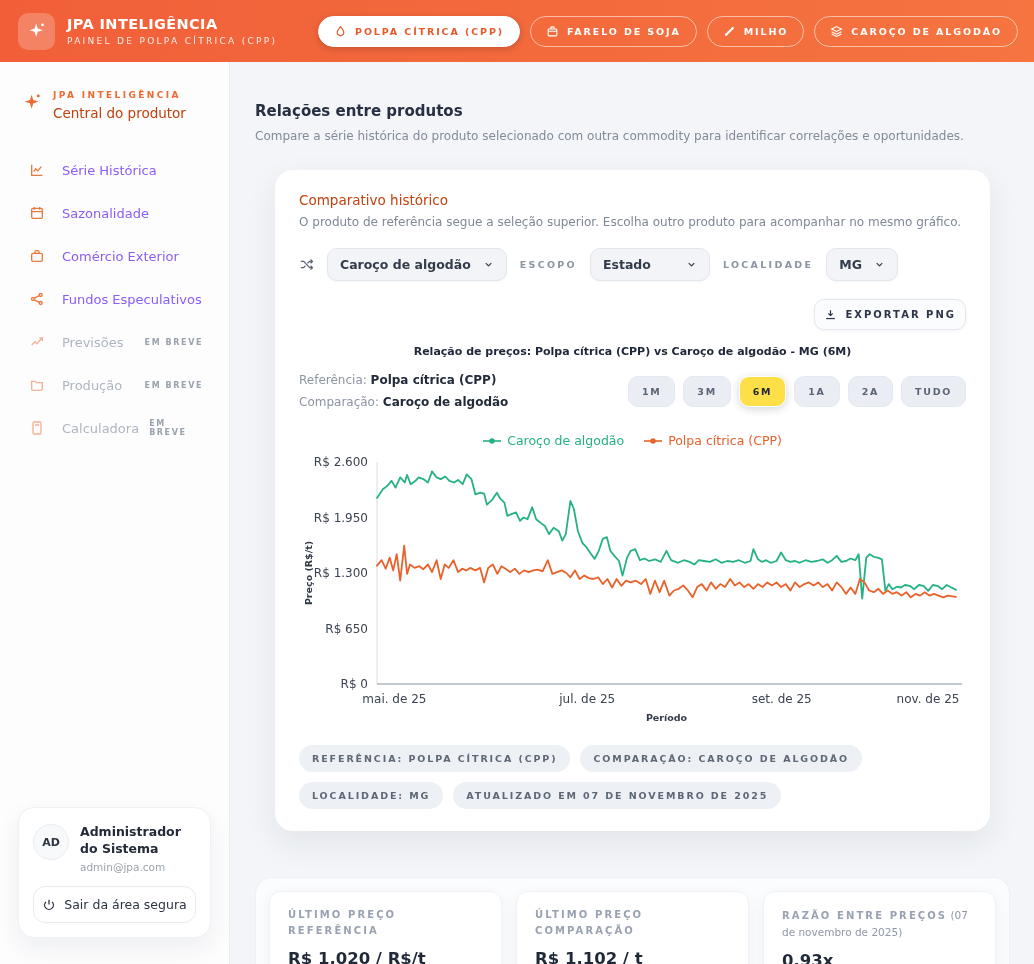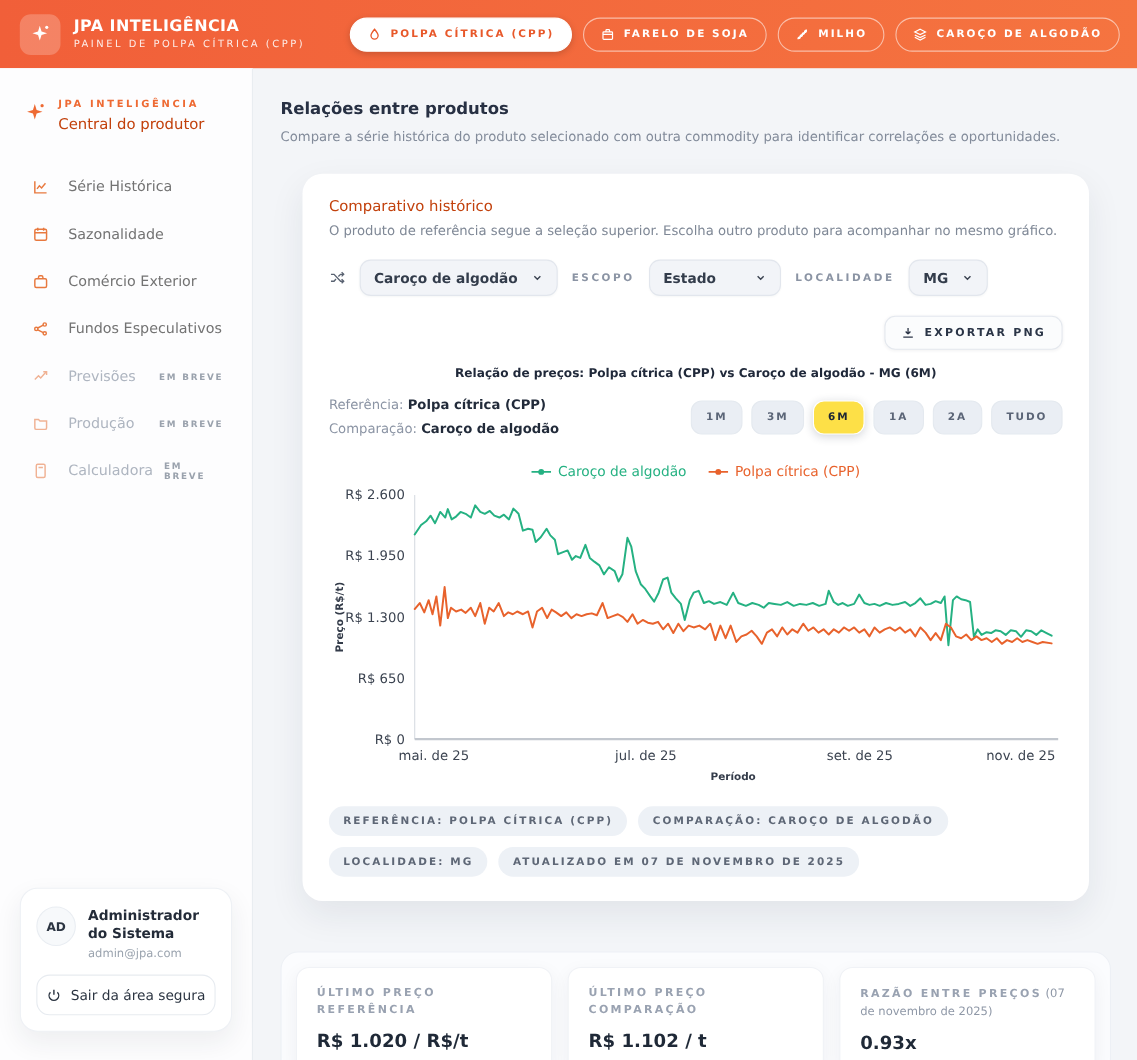--- a/index.html
+++ b/index.html
@@ -33,21 +33,21 @@
   
   .sidebar { width:230px; background:#fdfdfe; border-right:1px solid #e9edf1;
     display:flex; flex-direction:column; padding:28px 18px 26px; }
   .brand { display:flex; gap:10px; align-items:flex-start; padding-left:4px; }
   .brand > .ic { color:#ee6a33; margin-top:2px; }
   .brand > .ic svg { width:21px; height:21px; }
   .brand-name { font-size:9px; letter-spacing:2.4px; color:#ee6a33; font-weight:bold; }
   .brand-sub { font-size:13.5px; color:#c2410c; margin-top:5px; }
   .nav { margin-top:30px; display:flex; flex-direction:column; gap:5px; }
   .nav-item { display:flex; align-items:center; gap:10px; height:38px; border-radius:12px;
-    padding:0 8px 0 4px; color:#737373; font-size:13px; cursor:pointer; }
+    padding:0 8px 0 4px; color:#8b5cf6; font-size:13px; cursor:pointer; }
   .nav-ic { width:30px; height:30px; border-radius:9px; display:flex; align-items:center;
     justify-content:center; color:#e8793f; flex:0 0 30px; }
   .nav-ic svg { width:16px; height:16px; }
   .nav-item.active { background:#fbe7da; }
   .nav-item.active .nav-ic { background:#f2581e; color:#fff; }
   .nav-item.disabled { color:#aeb5c0; cursor:default; }
   .nav-item.disabled .nav-ic { color:#f0b294; }
   .badge { margin-left:auto; font-size:8px; letter-spacing:1.6px; color:#9aa2ad; font-weight:bold; }
 
   .user-card { margin-top:auto; background:#fff; border:1px solid #eef1f5; border-radius:16px;
@@ -56,40 +56,40 @@
   .avatar { width:36px; height:36px; border-radius:50%; background:#f7f9fb; border:1px solid #e9edf2;
     display:flex; align-items:center; justify-content:center; font-size:11px; font-weight:bold; color:#2b3441; flex:0 0 36px; }
   .user-name { font-size:12.5px; font-weight:bold; color:#232b38; line-height:1.35; }
   .user-email { font-size:10.5px; color:#9aa3ae; margin-top:3px; }
   .logout-btn { margin-top:13px; width:100%; display:flex; align-items:center; justify-content:center;
     gap:8px; height:37px; border-radius:12px; border:1px solid #e7ebf0; background:#fff;
     font-size:12.5px; color:#2b3441; cursor:pointer; font-family:inherit; }
   .logout-btn .ic { color:#2b3441; } .logout-btn .ic svg { width:14px; height:14px; }
 
   
-  .main { flex:1; padding:28px 24px 0 25px; overflow:hidden; }
+  .main { flex:1; padding:28px 24px 0 25px; overflow:hidden;margin-top:12px; }
   .page-title { font-size:15px; font-weight:bold; color:#273043; }
   .page-sub { font-size:12px; color:#828b9a; margin-top:9px; }
 
   .main-card { margin:27px 20px 0; background:#fff; border-radius:18px; padding:22px 24px;
     box-shadow:0 12px 32px rgba(30,41,59,.08); }
   .card-title { font-size:13.5px; font-weight:normal; color:#c2410c; }
   .card-sub { font-size:12px; color:#7f8896; margin-top:7px; }
 
   .controls { display:flex; align-items:center; gap:13px; margin-top:19px; }
   .controls .ic.shuffle { color:#5a6372; } .controls .ic.shuffle svg { width:15px; height:15px; }
   .select { display:flex; align-items:center; gap:12px; background:#f2f4f8; border:1px solid #e2e6ed;
     border-radius:10px; padding:8px 12px; font-size:12.5px; font-weight:bold; color:#333c4b;
     cursor:pointer; box-shadow:0 1px 2px rgba(30,41,59,.04); }
   .select .ic { color:#3a4250; } .select .ic svg { width:11px; height:11px; }
   .ctl-label { font-size:9.5px; letter-spacing:2.3px; color:#8b94a4; font-weight:bold; }
 
   .export-row { display:flex; justify-content:flex-end; margin-top:18px; }
   .export-btn { display:flex; align-items:center; gap:9px; border:1px solid #e4e8ee; background:#fbfcfd;
-    border-radius:10px; padding:8px 14px; font-size:10px; letter-spacing:2px; font-weight:bold;
+    border-radius:10px; padding:8px 9px; font-size:10px; letter-spacing:2px; font-weight:bold;
     color:#2b3547; cursor:pointer; font-family:inherit; box-shadow:0 1px 3px rgba(30,41,59,.06); }
   .export-btn .ic svg { width:13px; height:13px; }
 
   .chart-title { text-align:center; font-size:11px; font-weight:bold; color:#20293a; margin-top:15px; }
 
   .refrow { display:flex; align-items:center; margin-top:12px; }
   .refcol { font-size:12px; line-height:1.8; }
   .ref-label { color:#8b94a4; }
   .ref-value { color:#222b3a; font-weight:bold; }
   .ranges { margin-left:auto; display:flex; gap:8px; }

